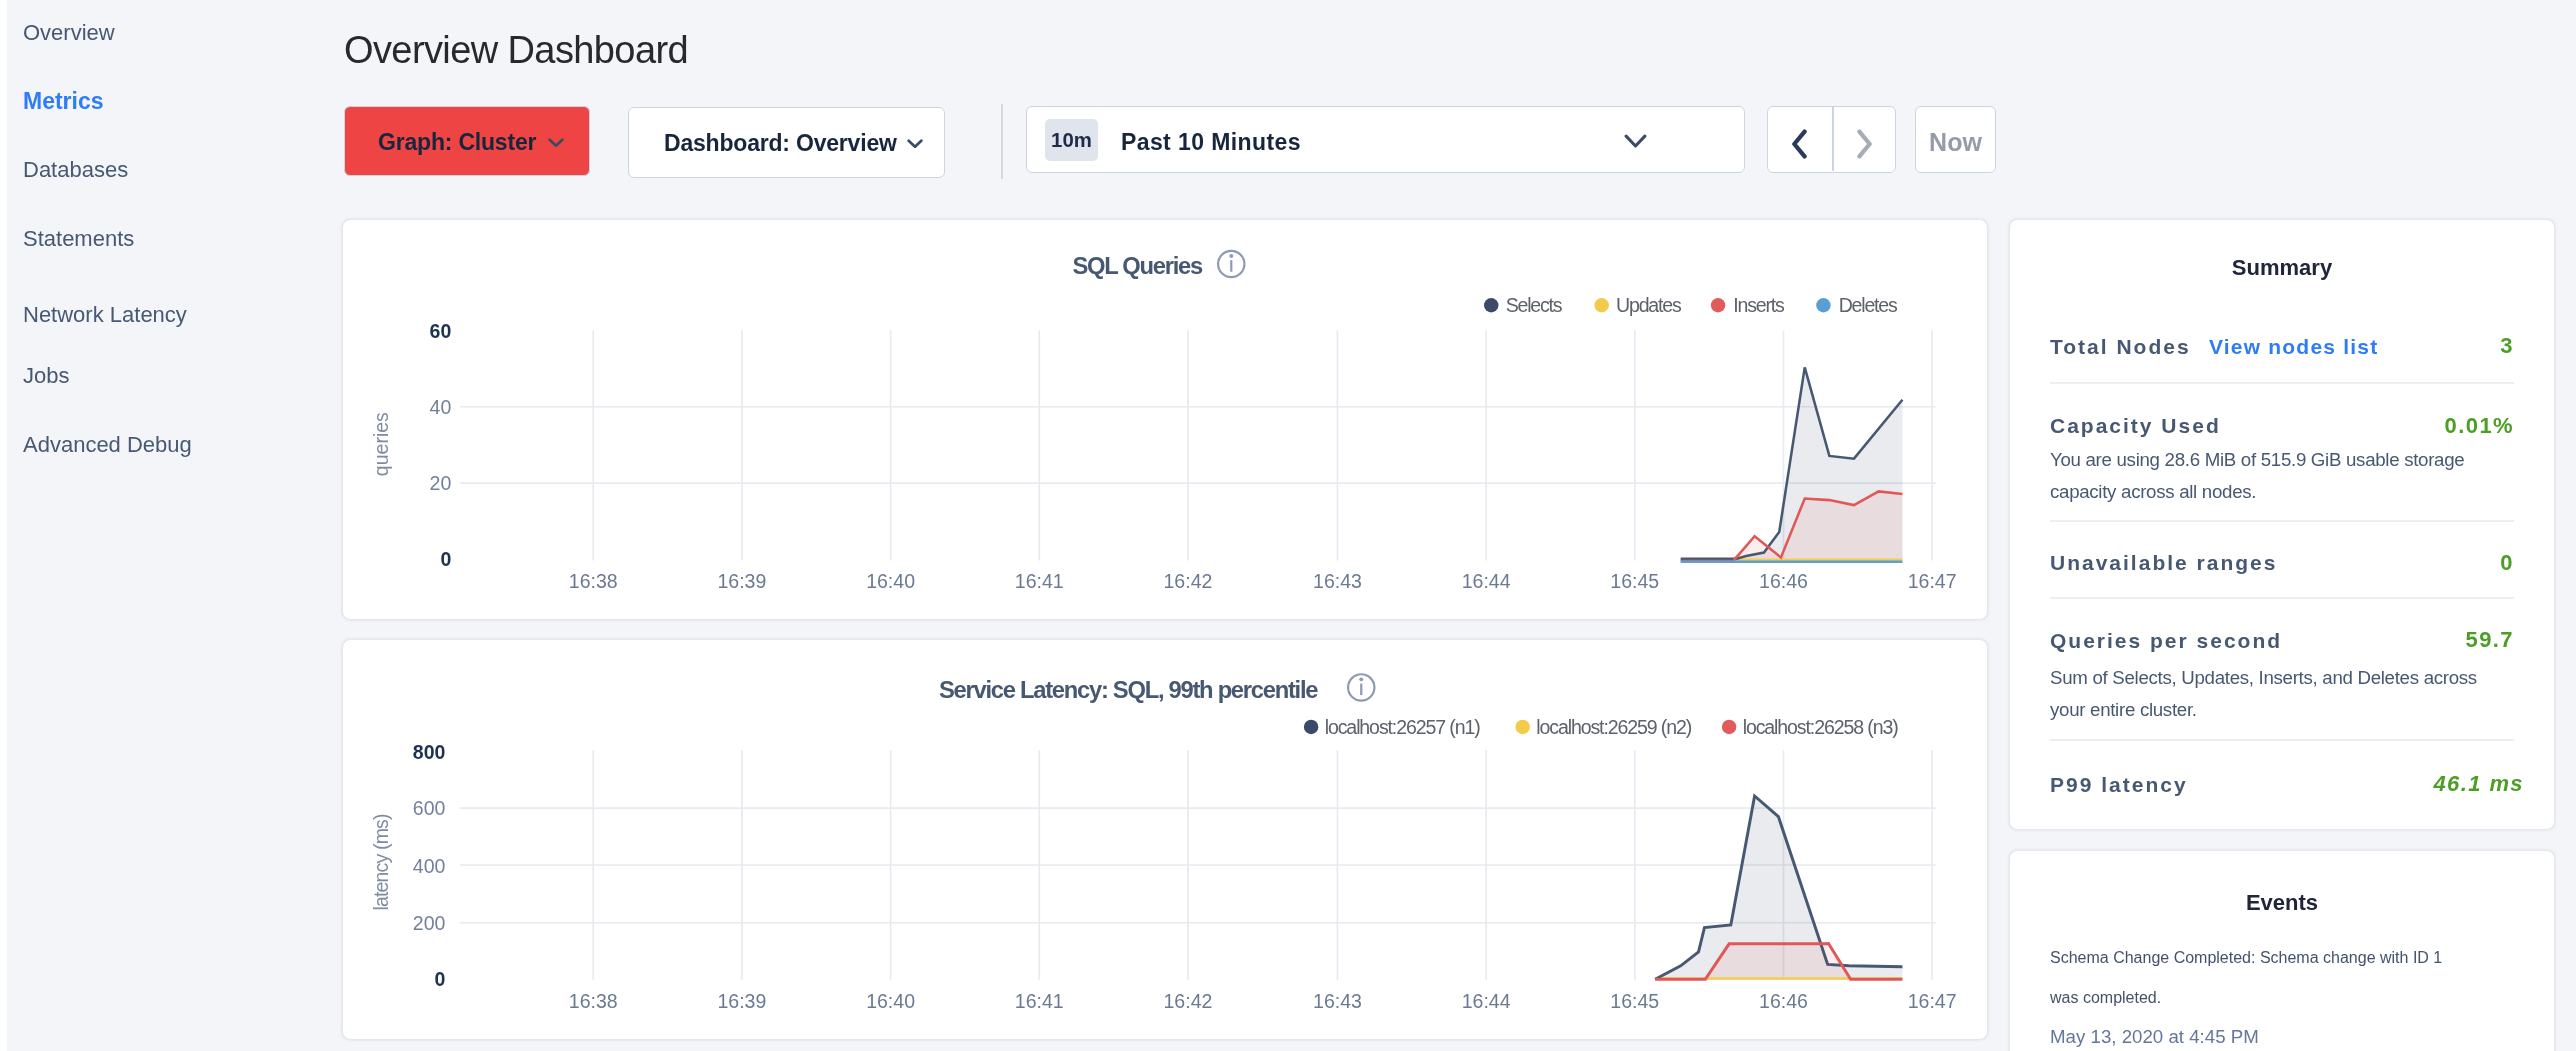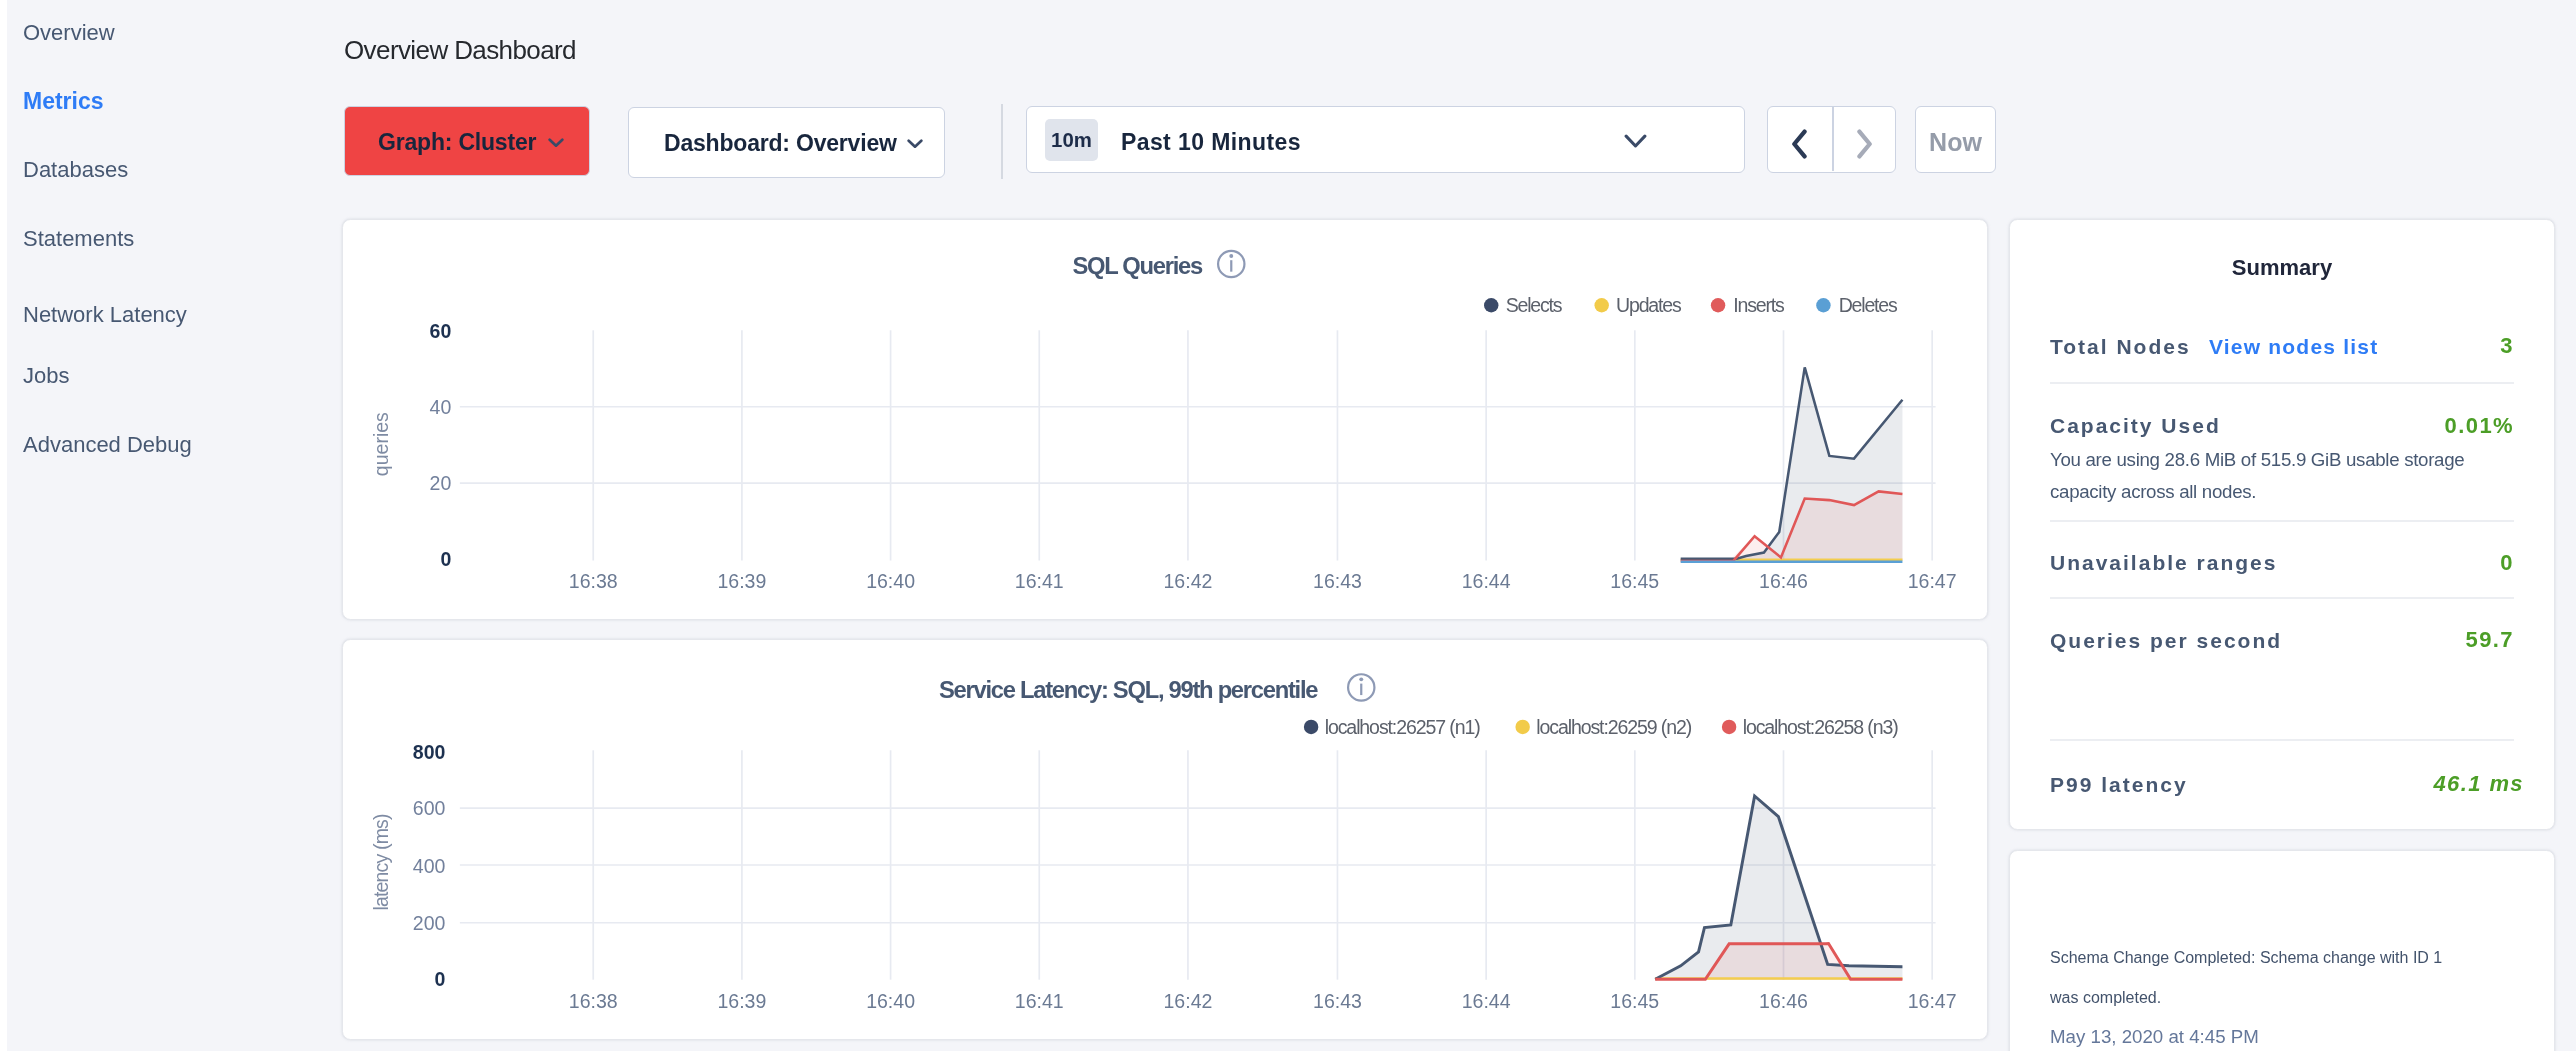--- a/index.html
+++ b/index.html
@@ -20,21 +20,21 @@
   <div class="abs" style="left:0;top:0;width:6.8px;height:1051px;background:#ffffff;"></div>
 
   <div class="navitem" style="top:22px;">Overview</div>
   <div class="navitem" style="top:90px;font-weight:bold;color:#2e7cf6;font-size:23px;line-height:23px;">Metrics</div>
   <div class="navitem" style="top:159px;">Databases</div>
   <div class="navitem" style="top:228px;">Statements</div>
   <div class="navitem" style="top:304px;">Network Latency</div>
   <div class="navitem" style="top:365px;">Jobs</div>
   <div class="navitem" style="top:434px;">Advanced Debug</div>
 
-  <div class="abs" style="left:344px;top:31px;font-size:26px;line-height:38px;letter-spacing:-0.6px;color:#26292e;">Overview Dashboard</div>
+  <div class="abs" style="left:344px;top:31px;font-size:38px;line-height:38px;letter-spacing:-0.6px;color:#26292e;">Overview Dashboard</div>
 
   <div class="abs" style="left:344px;top:106px;width:246px;height:70px;background:#ef4444;border:1.7px solid #ccd3e2;border-radius:6px;">
     <span class="btntext" style="left:33px;top:24px;">Graph: Cluster</span>
     <svg class="abs" style="left:203px;top:31px;" width="16" height="9.4" viewBox="0 0 19 11">
       <polyline points="2,2 9.5,9 17,2" fill="none" stroke="#3a4a67" stroke-width="3.2" stroke-linecap="round" stroke-linejoin="round"></polyline>
     </svg>
   </div>
   <div class="abs" style="left:628px;top:107px;width:317px;height:71px;background:#fff;border:1.7px solid #ccd3e2;border-radius:6px;">
     <span class="btntext" style="left:35px;top:24px;">Dashboard: Overview</span>
     <svg class="abs" style="left:278px;top:31px;" width="16" height="9.4" viewBox="0 0 19 11">
@@ -176,23 +176,25 @@
     <div class="divider" style="top:163px;"></div>
     <div class="rowtitle" style="left:41px;top:196px;">Capacity Used</div>
     <div class="green" style="right:41px;top:196px;">0.01%</div>
     <div class="desc" style="left:41px;top:225px;width:429px;line-height:32px;">You are using 28.6 MiB of 515.9 GiB usable storage capacity across all nodes.</div>
     <div class="divider" style="top:301px;"></div>
     <div class="rowtitle" style="left:41px;top:333px;">Unavailable ranges</div>
     <div class="green" style="right:41px;top:333px;">0</div>
     <div class="divider" style="top:378px;"></div>
     <div class="rowtitle" style="left:41px;top:411px;">Queries per second</div>
     <div class="green" style="right:41px;top:410px;">59.7</div>
+    <div class="desc" style="left:41px;top:443px;width:459px;line-height:32px;">Sum of Selects, Updates, Inserts, and Deletes across your entire cluster.</div>
     <div class="divider" style="top:520px;"></div>
     <div class="rowtitle" style="left:41px;top:555px;">P99 latency</div>
     <div class="green" style="right:31px;top:554px;font-style:italic;">46.1 ms</div>
   </div>
 
   <div class="card" style="left:2009px;top:850px;width:546px;height:340px;"></div>
   <div class="abs" style="left:2009px;top:850px;width:546px;height:202px;">
+    <div class="abs" style="left:0;top:42px;width:546px;text-align:center;font-size:22px;line-height:22px;font-weight:bold;color:#20263a;">Events</div>
     <div class="abs" style="left:41px;top:88px;width:400px;font-size:16px;line-height:40px;color:#42526b;">Schema Change Completed: Schema change with ID 1 was completed.</div>
     <div class="abs" style="left:41px;top:178px;font-size:18.7px;line-height:18.7px;color:#64779a;">May 13, 2020 at 4:45 PM</div>
   </div>
 
 
 </body></html>

